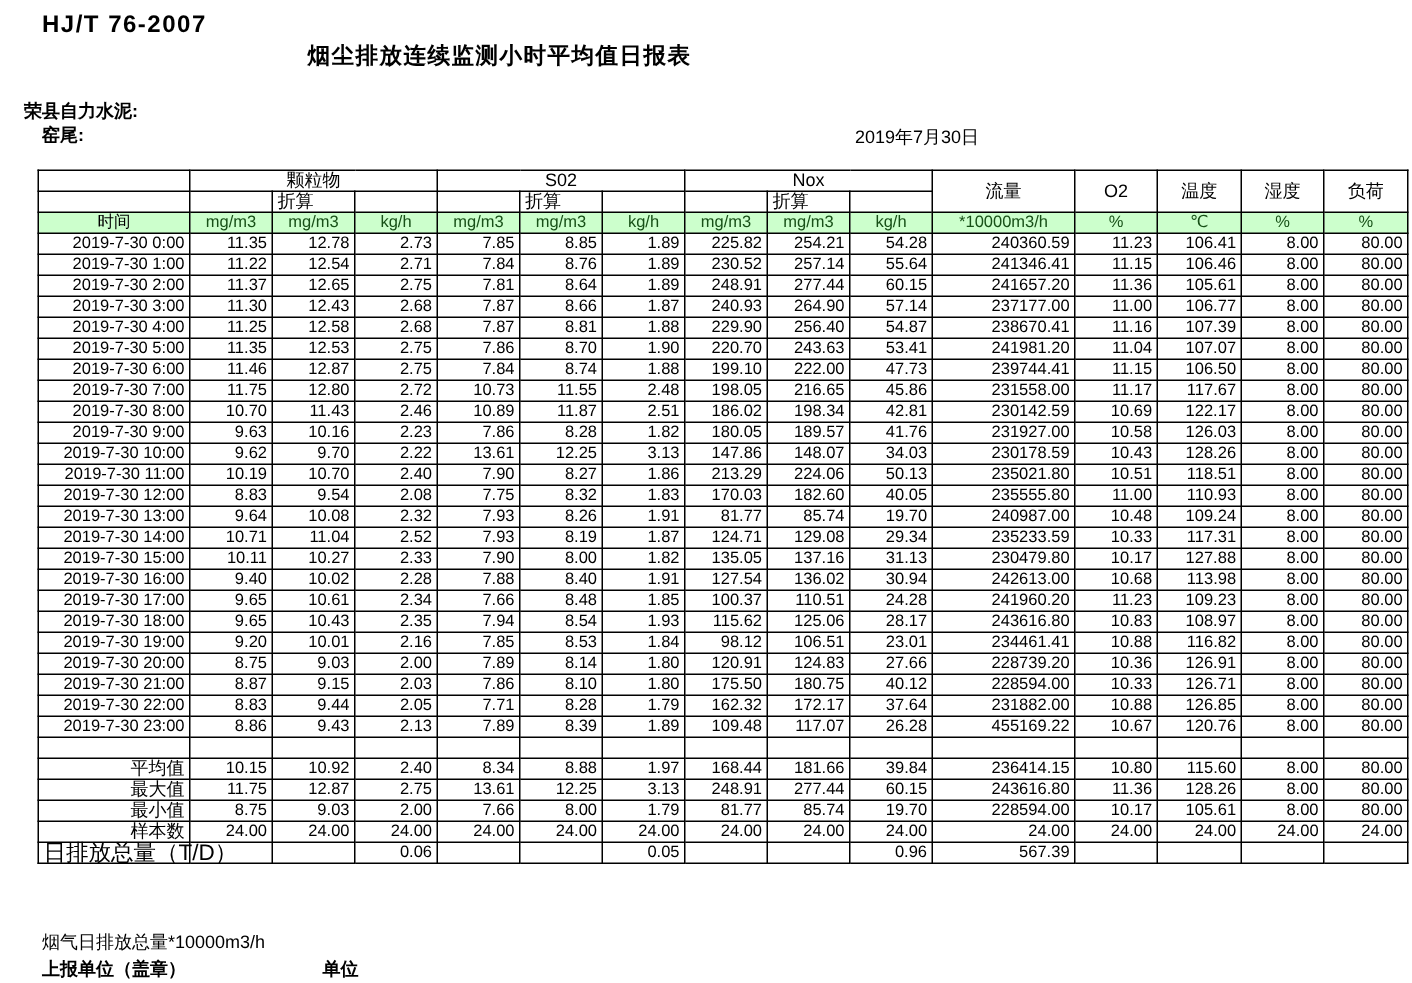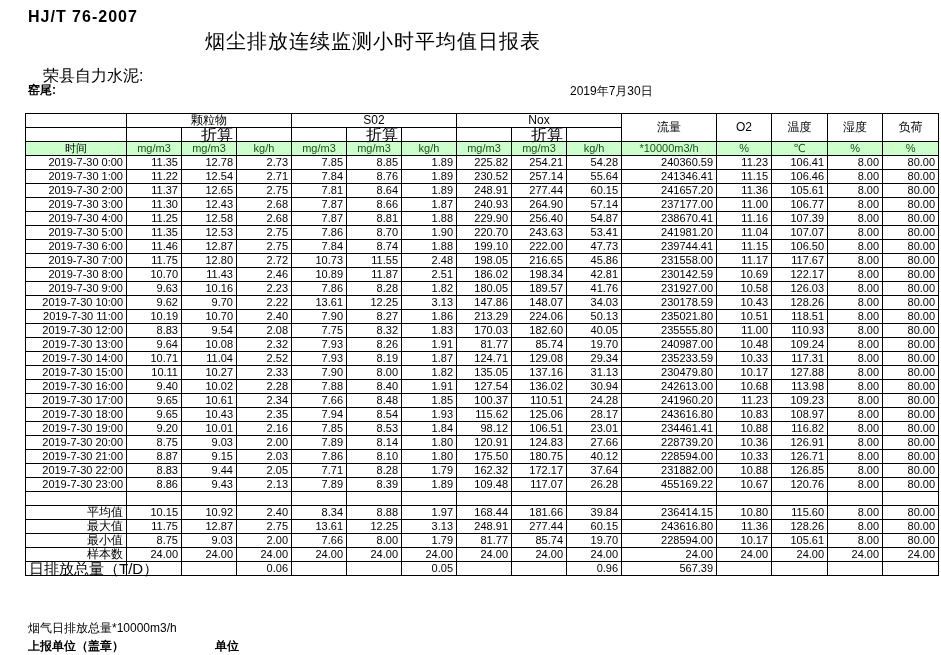--- a/index.html
+++ b/index.html
@@ -1,26 +1,26 @@
 <!DOCTYPE html>
 <html><head>
 <meta charset="utf-8">
 <style>
   html,body{margin:0;padding:0;background:#fff;}
   body{width:941px;height:655px;position:relative;font-family:"Liberation Sans","DejaVu Sans",sans-serif;color:#000;}
   .abs{position:absolute;white-space:nowrap;}
   .std{left:28px;top:8px;font-size:16px;font-weight:bold;letter-spacing:1px;}
-  .title{left:205px;top:28px;font-size:20px;font-weight:normal;letter-spacing:1px;}
-  .company{left:43px;top:66px;font-size:16px;font-weight:normal;}
+  .title{left:205px;top:28px;font-size:15px;font-weight:bold;letter-spacing:1px;}
+  .company{left:16px;top:66px;font-size:12px;font-weight:bold;}
   .location{left:28px;top:82px;font-size:12px;font-weight:bold;}
   .date{left:570px;top:83px;font-size:12px;}
   table.report{position:absolute;left:25px;top:113px;width:913px;border-collapse:collapse;table-layout:fixed;font-size:11px;}
   table.report td,table.report th{border:1px solid #000;padding:0 3px;height:13px;line-height:13px;overflow:visible;white-space:nowrap;font-weight:normal;}
   th.grp{text-align:center;font-size:12px;}
-  th.sub{text-align:right;font-size:16px;}
+  th.sub{text-align:left;font-size:12px;}
   .green{background:#ccffcc;}
   td.unit{text-align:center;color:#175017;}
   td.timehead{text-align:center;font-size:11px;color:#000;}
   td.num{text-align:right;}
   td.rowlabel{text-align:right;font-size:12px;}
   td.totlabel{text-align:left;font-size:15px;padding-left:0;}
   .foot1{left:28px;top:620px;font-size:12px;font-weight:normal;}
   .foot2{left:28px;top:638px;font-size:12px;font-weight:bold;}
   .foot3{left:215px;top:638px;font-size:12px;font-weight:bold;}
 </style>

